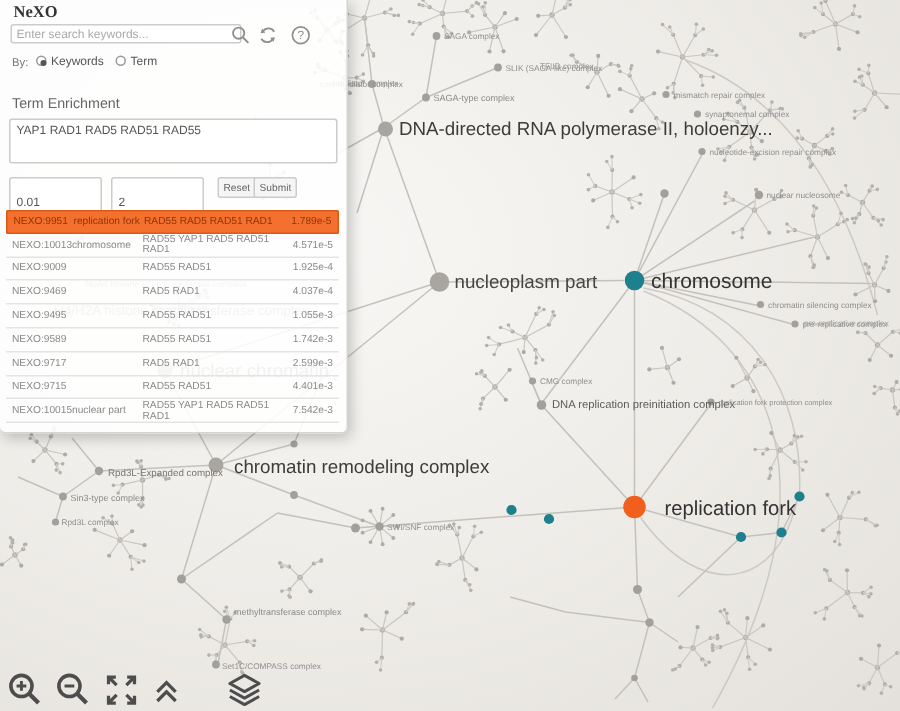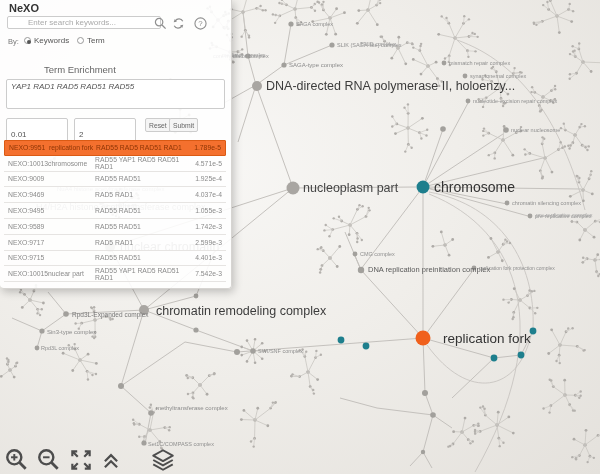--- a/index.html
+++ b/index.html
@@ -6,34 +6,34 @@
   #app{position:relative;width:600px;height:474px;overflow:hidden;
        font-family:"Liberation Sans",sans-serif;
        background:radial-gradient(ellipse at 35% 35%, #f8f7f5 0%, #f0eeea 45%, #e4e1dc 100%);}
   #graph{position:absolute;left:0;top:0;}
 
   
   #panel{position:absolute;left:0;top:0;width:232px;height:289px;
          background:rgba(255,255,255,0.88);border:1px solid #d6d4d1;border-top:none;border-left:none;
          border-radius:0 0 4px 4px;box-shadow:2px 3px 9px rgba(0,0,0,0.22);box-sizing:border-box;}
   #panel *{box-sizing:border-box;}
-  .app-title{position:absolute;left:9px;top:2px;font-size:11px;font-weight:bold;color:#333;}
+  .app-title{position:absolute;left:9px;top:2px;font-size:11px;font-weight:bold;color:#333;font-family:Liberation Serif, serif;}
   .search-input{position:absolute;left:7px;top:16px;width:154px;height:13px;border:1px solid #ccc;
-                border-radius:2px;font-size:8px;padding:0 20px;color:#444;background:#fff;
+                border-radius:2px;font-size:8px;padding:0 3px;color:#444;background:#fff;
                 font-family:"Liberation Sans",sans-serif;}
   .search-input::placeholder{color:#aaa;}
   .picon{position:absolute;top:17px;width:13px;height:13px;color:#8f8f8f;}
   .by-label{position:absolute;left:8px;top:37px;font-size:7.5px;color:#777;}
   .radio{position:absolute;top:36px;font-size:8px;color:#555;display:flex;align-items:center;gap:3px;}
   .radio .dot{width:7px;height:7px;border:1px solid #999;border-radius:50%;background:#fff;position:relative;}
   .radio.sel .dot:after{content:"";position:absolute;left:1.5px;top:1.5px;width:4px;height:4px;border-radius:50%;background:#555;}
-  .te-heading{position:absolute;left:8px;top:64px;font-size:9.5px;color:#666;margin-left:36px;}
+  .te-heading{position:absolute;left:8px;top:64px;font-size:9.5px;color:#666;}
   .te-query{position:absolute;left:6px;top:79px;width:219px;height:30px;border:1px solid #ccc;border-radius:2px;
             font-size:8px;color:#555;padding:2px 4px;resize:none;background:#fff;
-            font-family:"Liberation Sans",sans-serif;font-style:italic;}
+            font-family:"Liberation Sans",sans-serif;}
   .num-input{position:absolute;top:118px;height:13px;border:1px solid #ccc;border-radius:2px;
              font-size:8px;color:#555;padding:15px 4px;background:#fff;font-family:"Liberation Sans",sans-serif;}
   .btn{position:absolute;top:118px;height:14px;font-size:6.8px;color:#666;background:#f5f5f5;
        border:1px solid #ccc;border-radius:2px;padding:0 3px;font-family:"Liberation Sans",sans-serif;}
   
   #results{position:absolute;left:4px;top:140px;width:222px;}
   .rrow{display:flex;align-items:center;height:15.8px;border-bottom:1px solid #e6e4e2;
         font-size:6.8px;color:#8a8a8a;}
   .rrow .c-id{width:44px;padding-left:4px;}
   .rrow .c-term{width:47px;}

